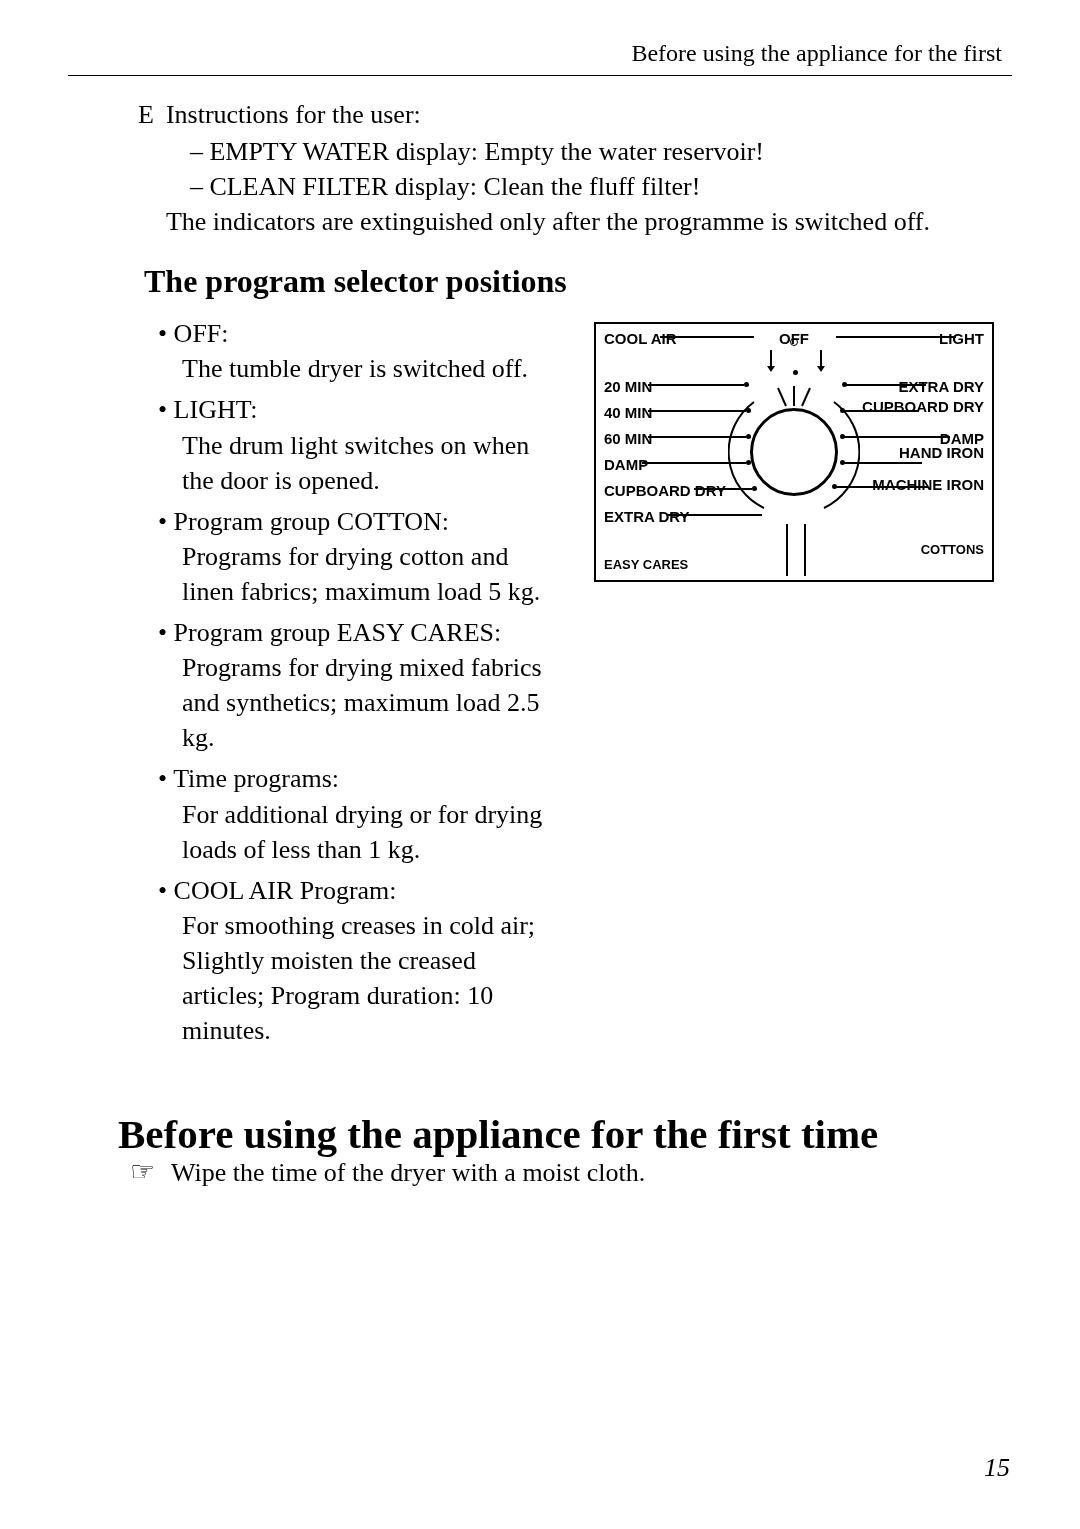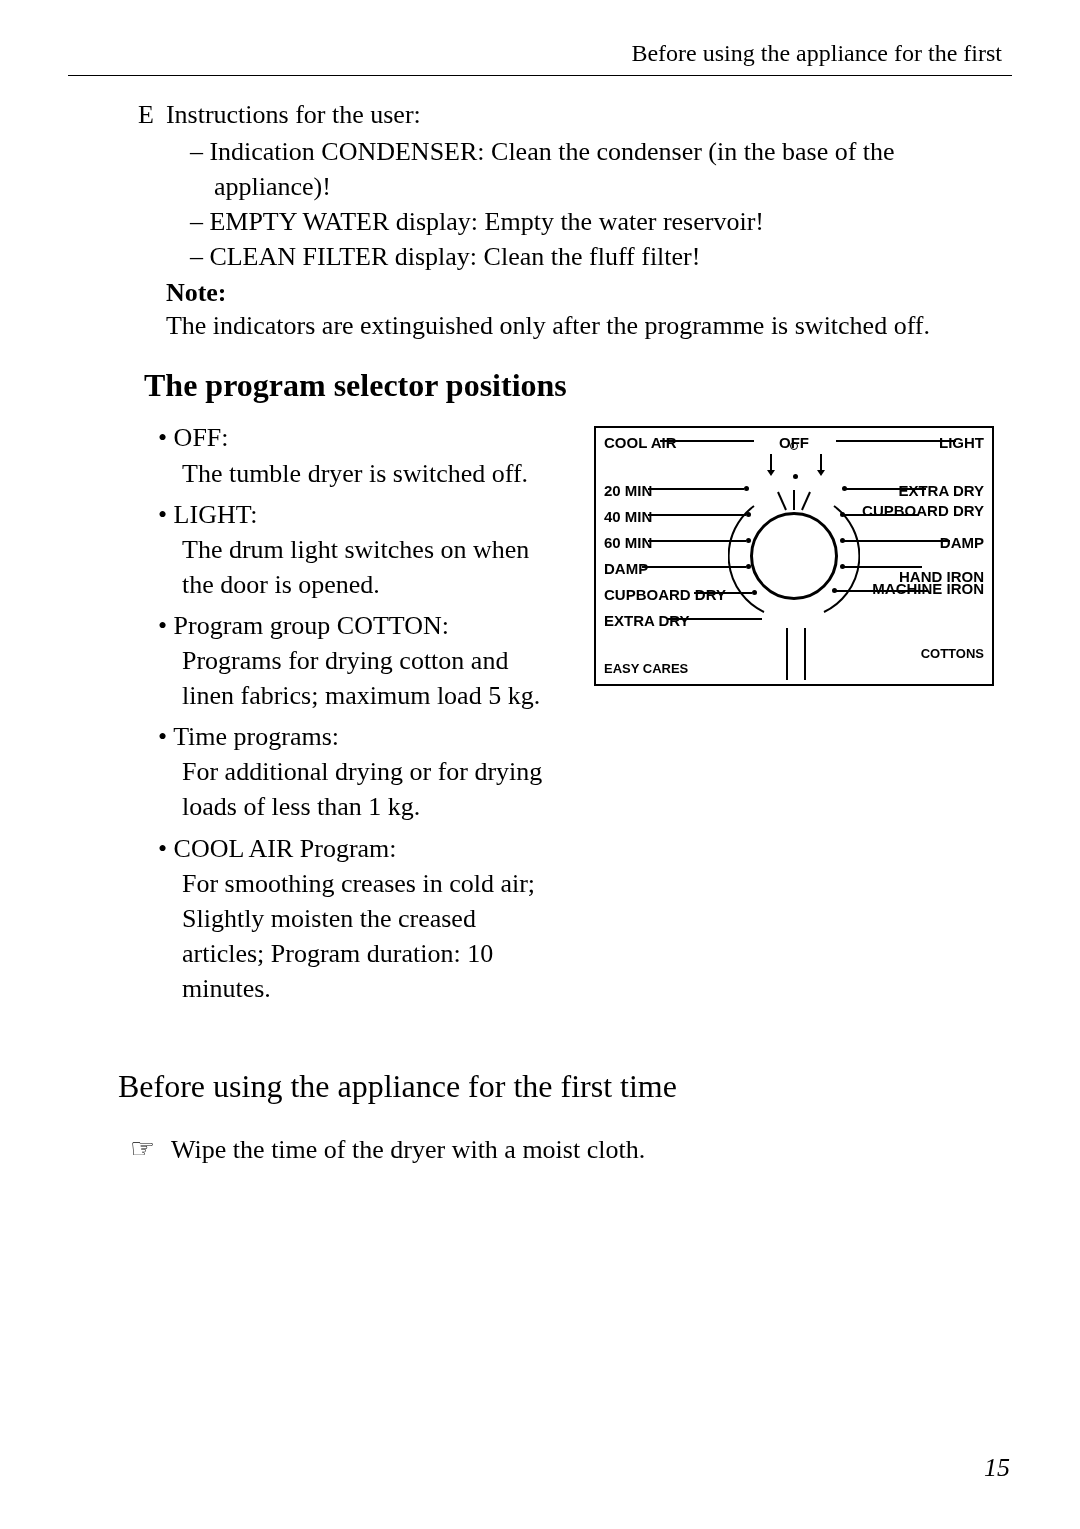--- a/index.html
+++ b/index.html
@@ -162,25 +162,24 @@
     .arrow-down::after {
       content: "";
       position: absolute;
       bottom: -4px;
       left: -3px;
       border-left: 4px solid transparent;
       border-right: 4px solid transparent;
       border-top: 6px solid #000;
     }
     .h1-title {
-      font-size: 32px;
-      font-weight: normal;
+      font-size: 41px;
+      font-weight: bold;
       margin-left: 50px;
       margin-top: 56px;
-      margin-bottom: 30px;
     }
     .step-row {
       display: flex;
       margin-left: 62px;
       align-items: flex-start;
       gap: 16px;
     }
     .hand-icon {
       font-size: 28px;
       line-height: 1;
@@ -201,37 +200,37 @@
 
 <div class="page">
   <div class="header">Before using the appliance for the first</div>
   <div class="header-line"></div>
 
   <div class="section-e">
     <div class="section-e-marker">E</div>
     <div class="section-e-content">
       <div class="instr-title">Instructions for the user:</div>
       <ul class="dash-list">
-        <li>Indication CONDENSER: Clean the condenser (in the base of the appliance)!</li>
         <li>EMPTY WATER display: Empty the water reservoir!</li>
         <li>CLEAN FILTER display: Clean the fluff filter!</li>
       </ul>
-      <div class="note-label">Note:</div>
       <div class="note-text">The indicators are extinguished only after the programme is switched off.</div>
     </div>
   </div>
 
   <div class="h2-title">The program selector positions</div>
 
   <div class="two-col">
     <ul class="bullet-list">
       <li><span class="bmark"></span><span>OFF:</span><span class="sub">The tumble dryer is switched off.</span></li>
       <li><span class="bmark"></span><span>LIGHT:</span><span class="sub">The drum light switches on when the door is opened.</span></li>
       <li><span class="bmark"></span><span>Program group COTTON:</span><span class="sub">Programs for drying cotton and linen fabrics;
 maximum load 5 kg.</span></li>
+      <li><span class="bmark"></span><span>Program group EASY CARES:</span><span class="sub">Programs for drying mixed fabrics and synthetics;
+maximum load 2.5 kg.</span></li>
       <li><span class="bmark"></span><span>Time programs:</span><span class="sub">For additional drying or for drying loads of less than 1 kg.</span></li>
       <li><span class="bmark"></span><span>COOL AIR Program:</span><span class="sub">For smoothing creases in cold air; Slightly moisten the creased articles;
 Program duration: 10 minutes.</span></li>
     </ul>
 
     <div class="dial-figure">
 
       <span class="dlbl" style="left:8px; top:6px;">COOL AIR</span>
       <span class="dlbl" style="left:50%; top:6px; transform:translateX(-50%);">OFF</span>
       <span class="dlbl" style="right:8px; top:6px;">LIGHT</span>
@@ -257,21 +256,21 @@
       <div class="dot" style="left:150px; top:110px;"></div>
       <div class="dline" style="left:46px; top:138px; width:104px;"></div>
       <div class="dot" style="left:150px; top:136px;"></div>
       <div class="dline" style="left:98px; top:164px; width:58px;"></div>
       <div class="dot" style="left:156px; top:162px;"></div>
       <div class="dline" style="left:72px; top:190px; width:94px;"></div>
 
       <span class="dlbl dlbl-right" style="right:8px; top:54px;">EXTRA DRY</span>
       <span class="dlbl dlbl-right" style="right:8px; top:76px; line-height:0.95;"><span>CUPBOARD DRY</span></span>
       <span class="dlbl dlbl-right" style="right:8px; top:106px;">DAMP</span>
-      <span class="dlbl dlbl-right" style="right:8px; top:140px;padding-left:13px;">HAND IRON</span>
+      <span class="dlbl dlbl-right" style="right:8px; top:120px;padding-left:13px;">HAND IRON</span>
       <span class="dlbl dlbl-right" style="right:8px; top:154px; line-height:0.95;"><span>MACHINE IRON</span></span>
       <span class="dlbl dlbl-right" style="right:8px; bottom:23px; font-size:13px;">COTTONS</span>
 
       <div class="dline" style="left:250px; top:60px; width:80px;"></div>
       <div class="dot" style="left:246px; top:58px;"></div>
       <div class="dline" style="left:248px; top:86px; width:74px;"></div>
       <div class="dot" style="left:244px; top:84px;"></div>
       <div class="dline" style="left:248px; top:112px; width:106px;"></div>
       <div class="dot" style="left:244px; top:110px;"></div>
       <div class="dline" style="left:248px; top:138px; width:78px;"></div>

